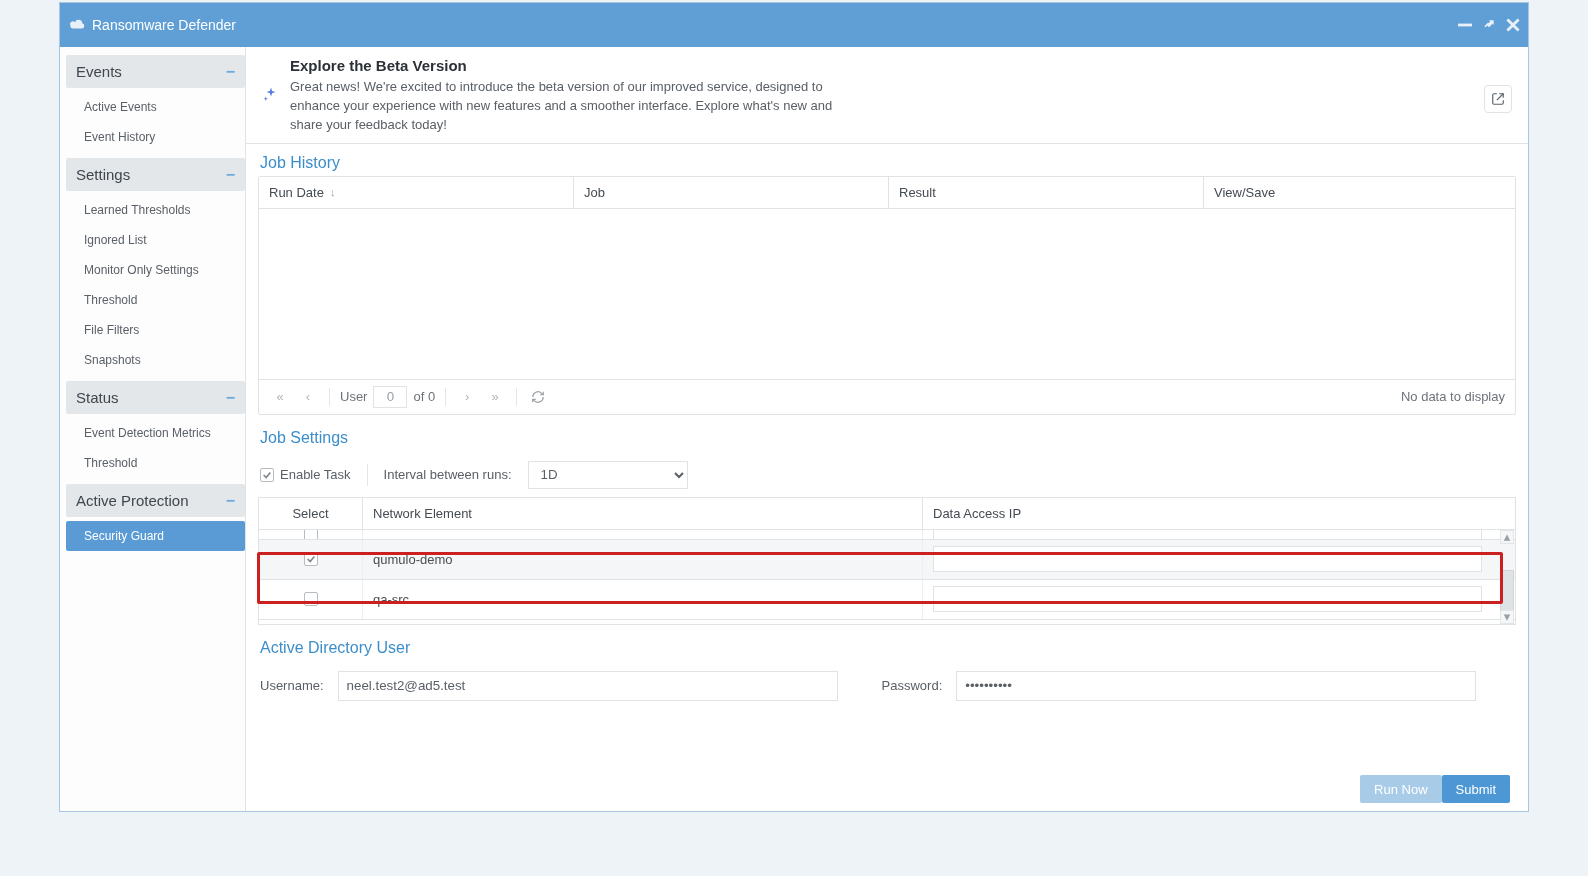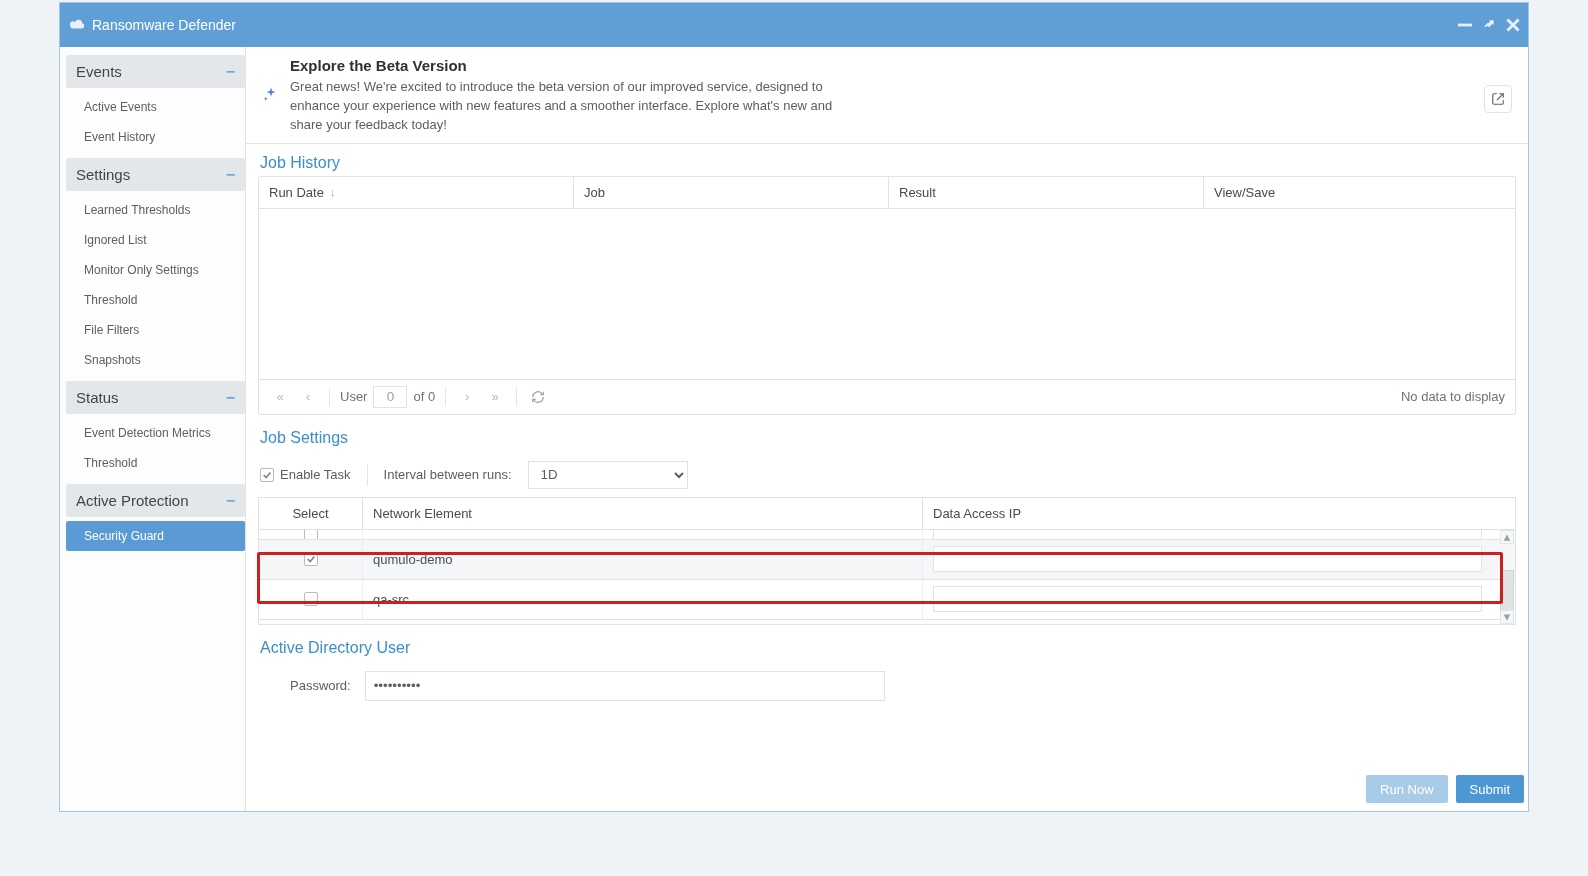--- a/index.html
+++ b/index.html
@@ -264,23 +264,23 @@
     height: 30px;
     border:1px solid var(--border);
     padding: 0 8px;
     color:#5a6067;
   }
   .ad-user .uname input { width: 500px; }
   .ad-user .pwd input { width: 520px; }
 
   .footer-btns {
     position:absolute;
-    right: 4px;
+    right: 18px;
     bottom: 8px;
-    display:flex; gap:8px;
+    display:flex; gap:0;
   }
   .btn {
     height: 28px;
     padding: 0 14px;
     border: none;
     color:#fff;
     font-size: 13px;
     cursor:pointer;
     border-radius: 2px;
   }
@@ -514,20 +514,24 @@
             <div class="scroll-dn" style="bottom:0">▾</div>
           </div>
 
           <div class="red-box" style="left:-2px; right:12px; top:54px; height:52px;"></div>
         </div>
       </div>
 
       <div class="section">
         <div class="section-title">Active Directory User</div>
         <div class="ad-user">
+          <div class="field uname">
+            <label>Username:</label>
+            <input type="text" value="neel.test2@ad5.test" style="">
+          </div>
           <div class="field pwd" style="margin-left:30px;">
             <label>Password:</label>
             <input type="password" value="••••••••••" style="">
           </div>
         </div>
       </div>
 
       <div class="footer-btns">
         <button class="btn disabled">Run Now</button>
         <button class="btn primary">Submit</button>

